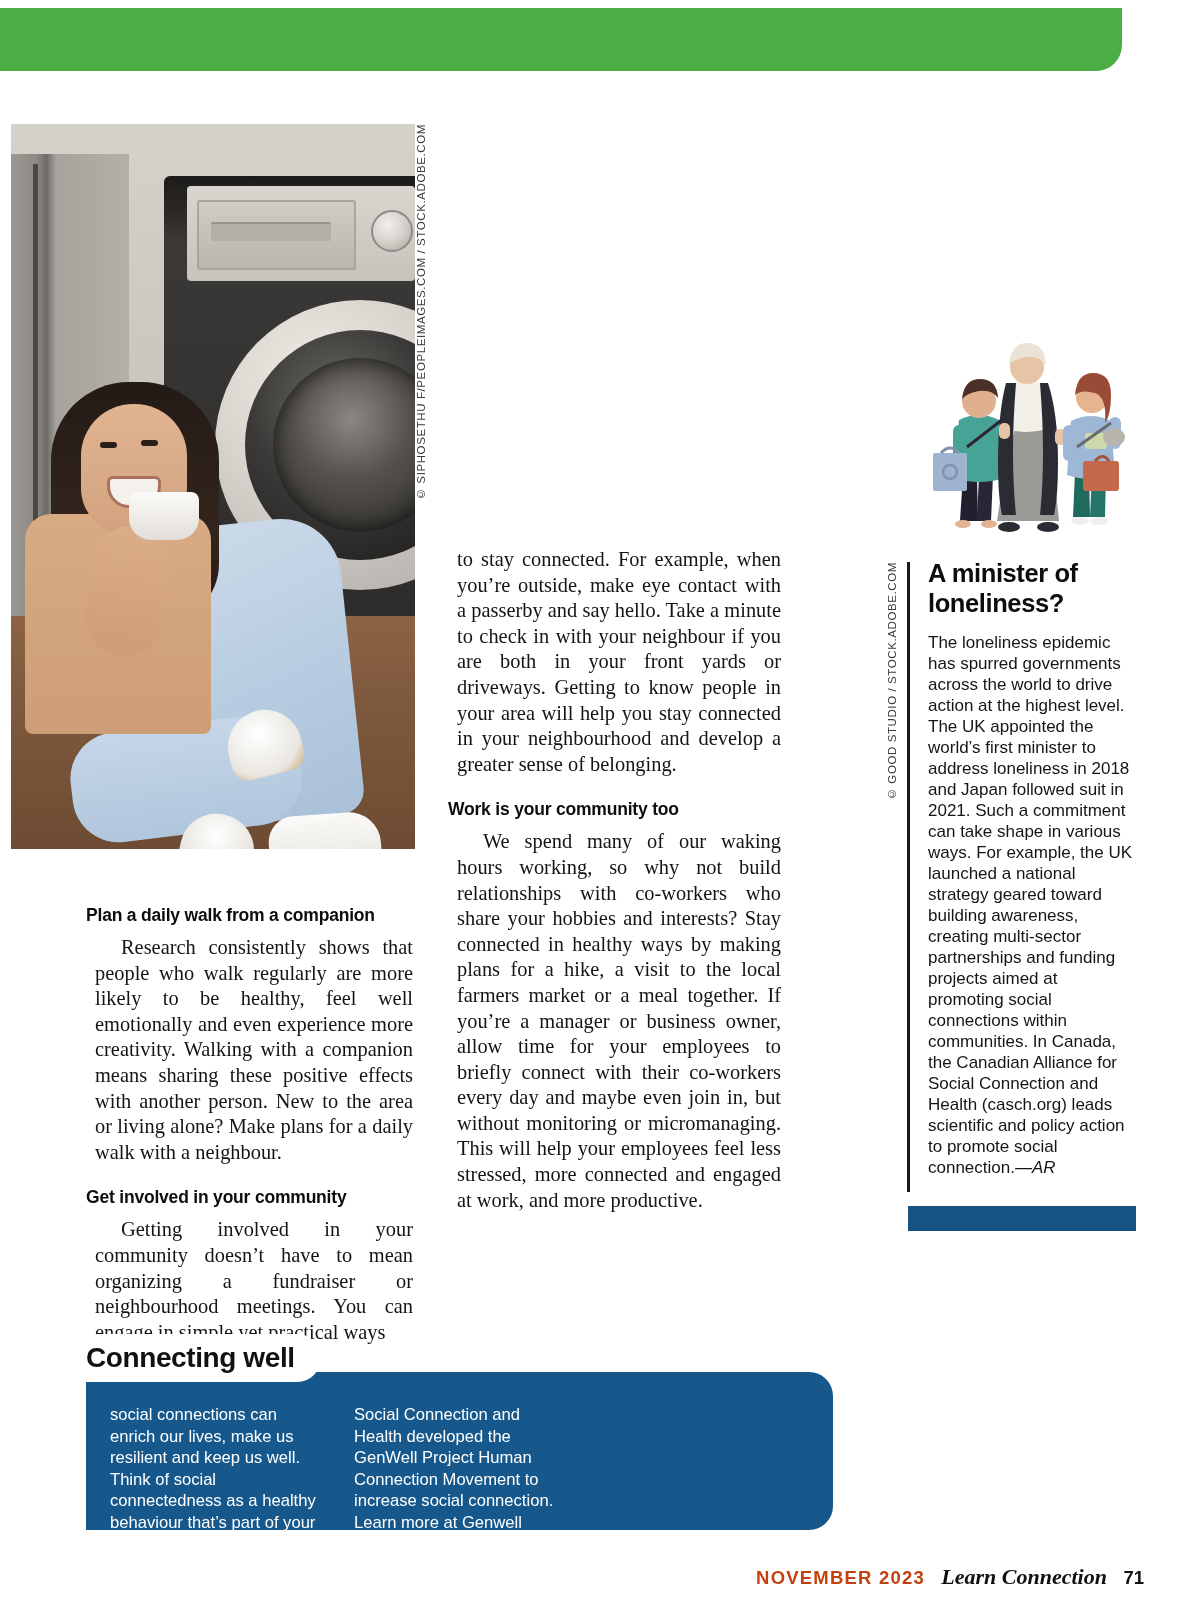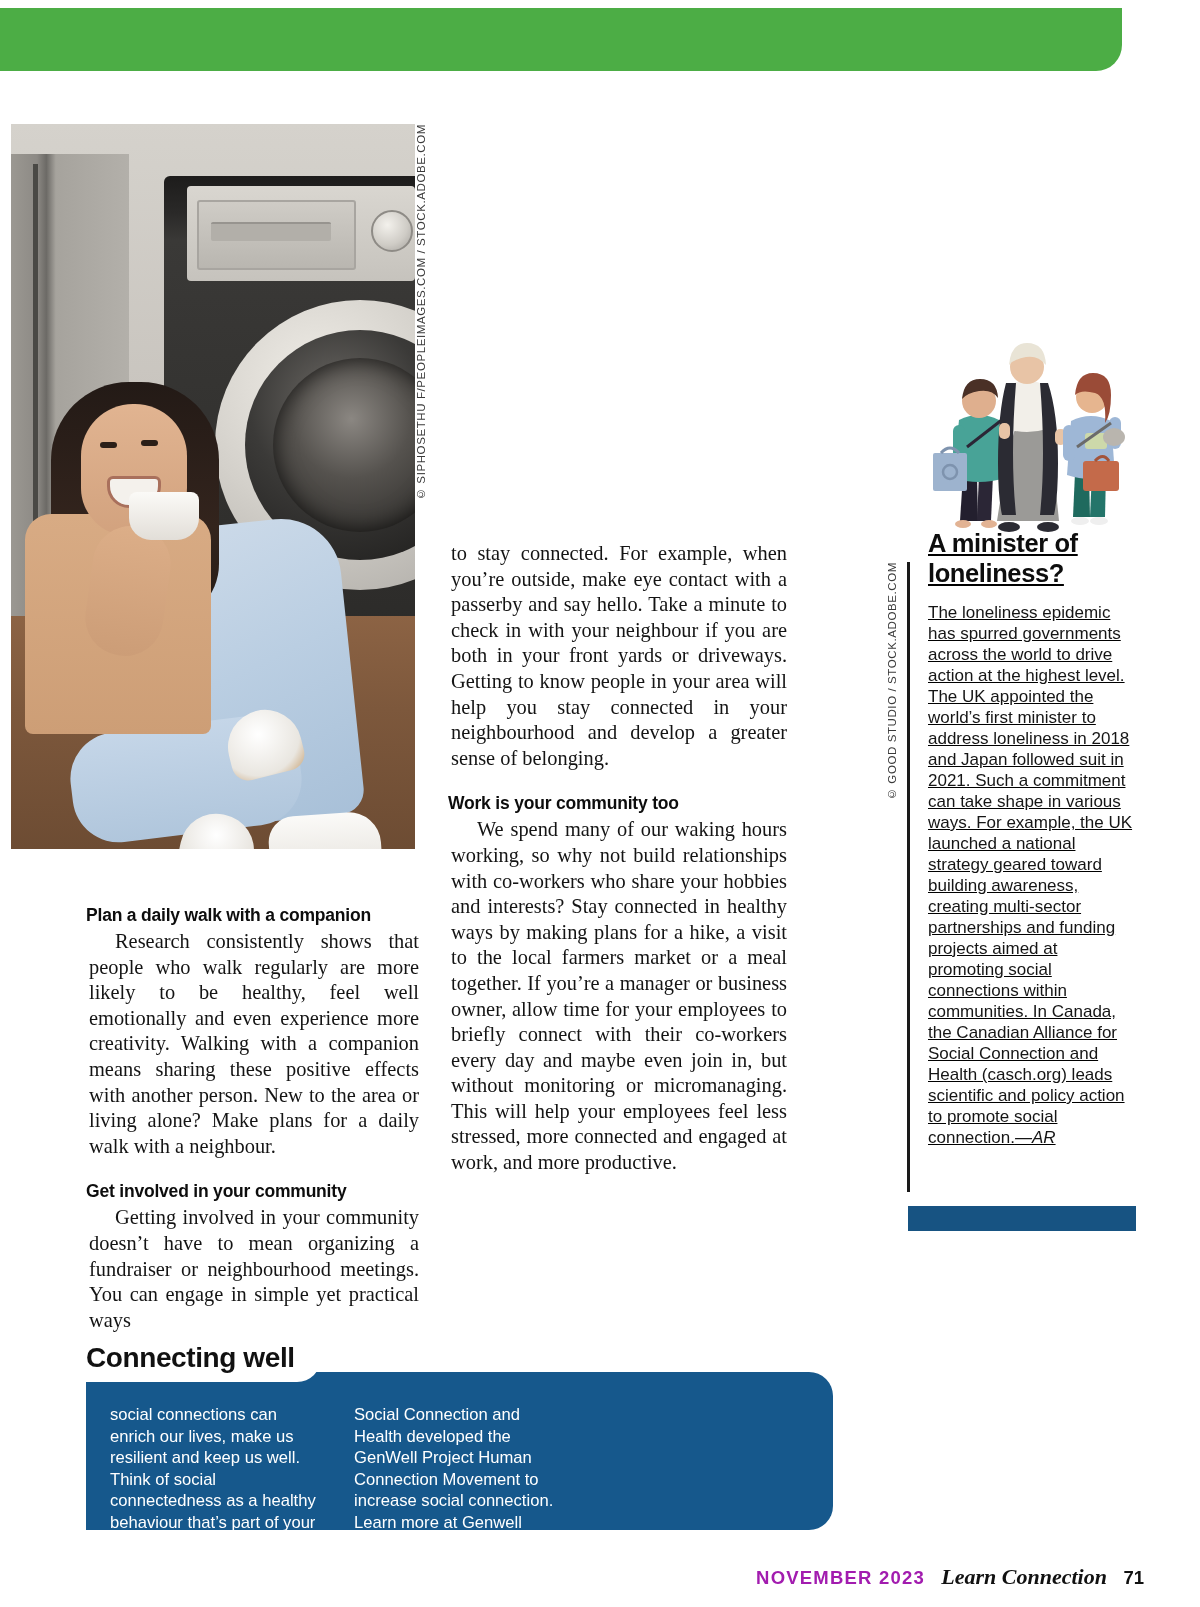--- a/index.html
+++ b/index.html
@@ -197,21 +197,21 @@
     font-size: 17.5px;
     color: #0d0d0d;
     margin: 0 0 3px 0;
     letter-spacing: -0.2px;
   }
   .body-p {
     font-family: "Liberation Serif", serif;
     font-size: 20.4px;
     line-height: 25.6px;
     color: #141414;
-    margin: 3px;
+    margin: 9px;
     text-indent: 26px;
     text-align: justify;
   }
   .body-p.noindent { text-indent: 0; }
   .body-p + .subhead { margin-top: 22px; }
   .body-p + .body-p { margin-top: 0; }
   .endmark {
     display: inline-block;
     width: 11px;
     height: 11px;
@@ -224,23 +224,22 @@
   .illo {
     position: absolute;
     left: 905px;
     top: 325px;
     width: 225px;
     height: 215px;
   }
   .sidebar {
     position: absolute;
     left: 928px;
-    top: 528px;
+    top: 558px;
     width: 207px;
-    text-decoration: underline;
   }
   .sidebar-rule {
     position: absolute;
     left: 907px;
     top: 562px;
     width: 3px;
     height: 630px;
     background: #1a1a1a;
   }
   .sidebar-title {
@@ -322,21 +321,21 @@
     top: 1564px;
     width: 1144px;
     text-align: right;
     white-space: nowrap;
   }
   .footer-date {
     font-family: "Liberation Sans", sans-serif;
     font-weight: bold;
     font-size: 18.5px;
     letter-spacing: 1.2px;
-    color: #a21caf;
+    color: #c2410c;
   }
   .footer-mag {
     font-family: "Liberation Serif", serif;
     font-style: italic;
     font-weight: bold;
     font-size: 22px;
     color: #111111;
     margin-left: 12px;
   }
   .footer-page {
@@ -428,21 +427,21 @@
       <rect x="178" y="136" width="36" height="30" rx="3" fill="#c46a4a"></rect>
       <path d="M190 136 q8 -9 14 0" stroke="#a3543a" stroke-width="3" fill="none"></path>
       <ellipse cx="175" cy="196" rx="9" ry="4" fill="#efefef"></ellipse>
       <ellipse cx="194" cy="196" rx="9" ry="4" fill="#efefef"></ellipse>
     </g>
   </svg>
 </div>
 <div class="credit credit-illo">© GOOD STUDIO / STOCK.ADOBE.COM</div>
 
 <div class="col-left">
-  <h3 class="subhead">Plan a daily walk with a companion</h3>
+  <h3 class="subhead">Plan a daily walk from a companion</h3>
   <p class="body-p">Research consistently shows that people who walk regularly are more likely to be healthy, feel well emotionally and even experience more creativity. Walking with a companion means sharing these positive effects with another person. New to the area or living alone? Make plans for a daily walk with a neighbour.</p>
   <h3 class="subhead">Get involved in your community</h3>
   <p class="body-p">Getting involved in your community doesn’t have to mean organizing a fundraiser or neighbourhood meetings. You can engage in simple yet practical ways</p>
 </div>
 
 <div class="col-center">
   <p class="body-p noindent">to stay connected. For example, when you’re outside, make eye contact with a passerby and say hello. Take a minute to check in with your neighbour if you are both in your front yards or driveways. Getting to know people in your area will help you stay connected in your neighbourhood and develop a greater sense of belonging.</p>
   <h3 class="subhead">Work is your community too</h3>
   <p class="body-p">We spend many of our waking hours working, so why not build relationships with co-workers who share your hobbies and interests? Stay connected in healthy ways by making plans for a hike, a visit to the local farmers market or a meal together. If you’re a manager or business owner, allow time for your employees to briefly connect with their co-workers every day and maybe even join in, but without monitoring or micromanaging. This will help your employees feel less stressed, more connected and engaged at work, and more productive.</p>
 </div>

